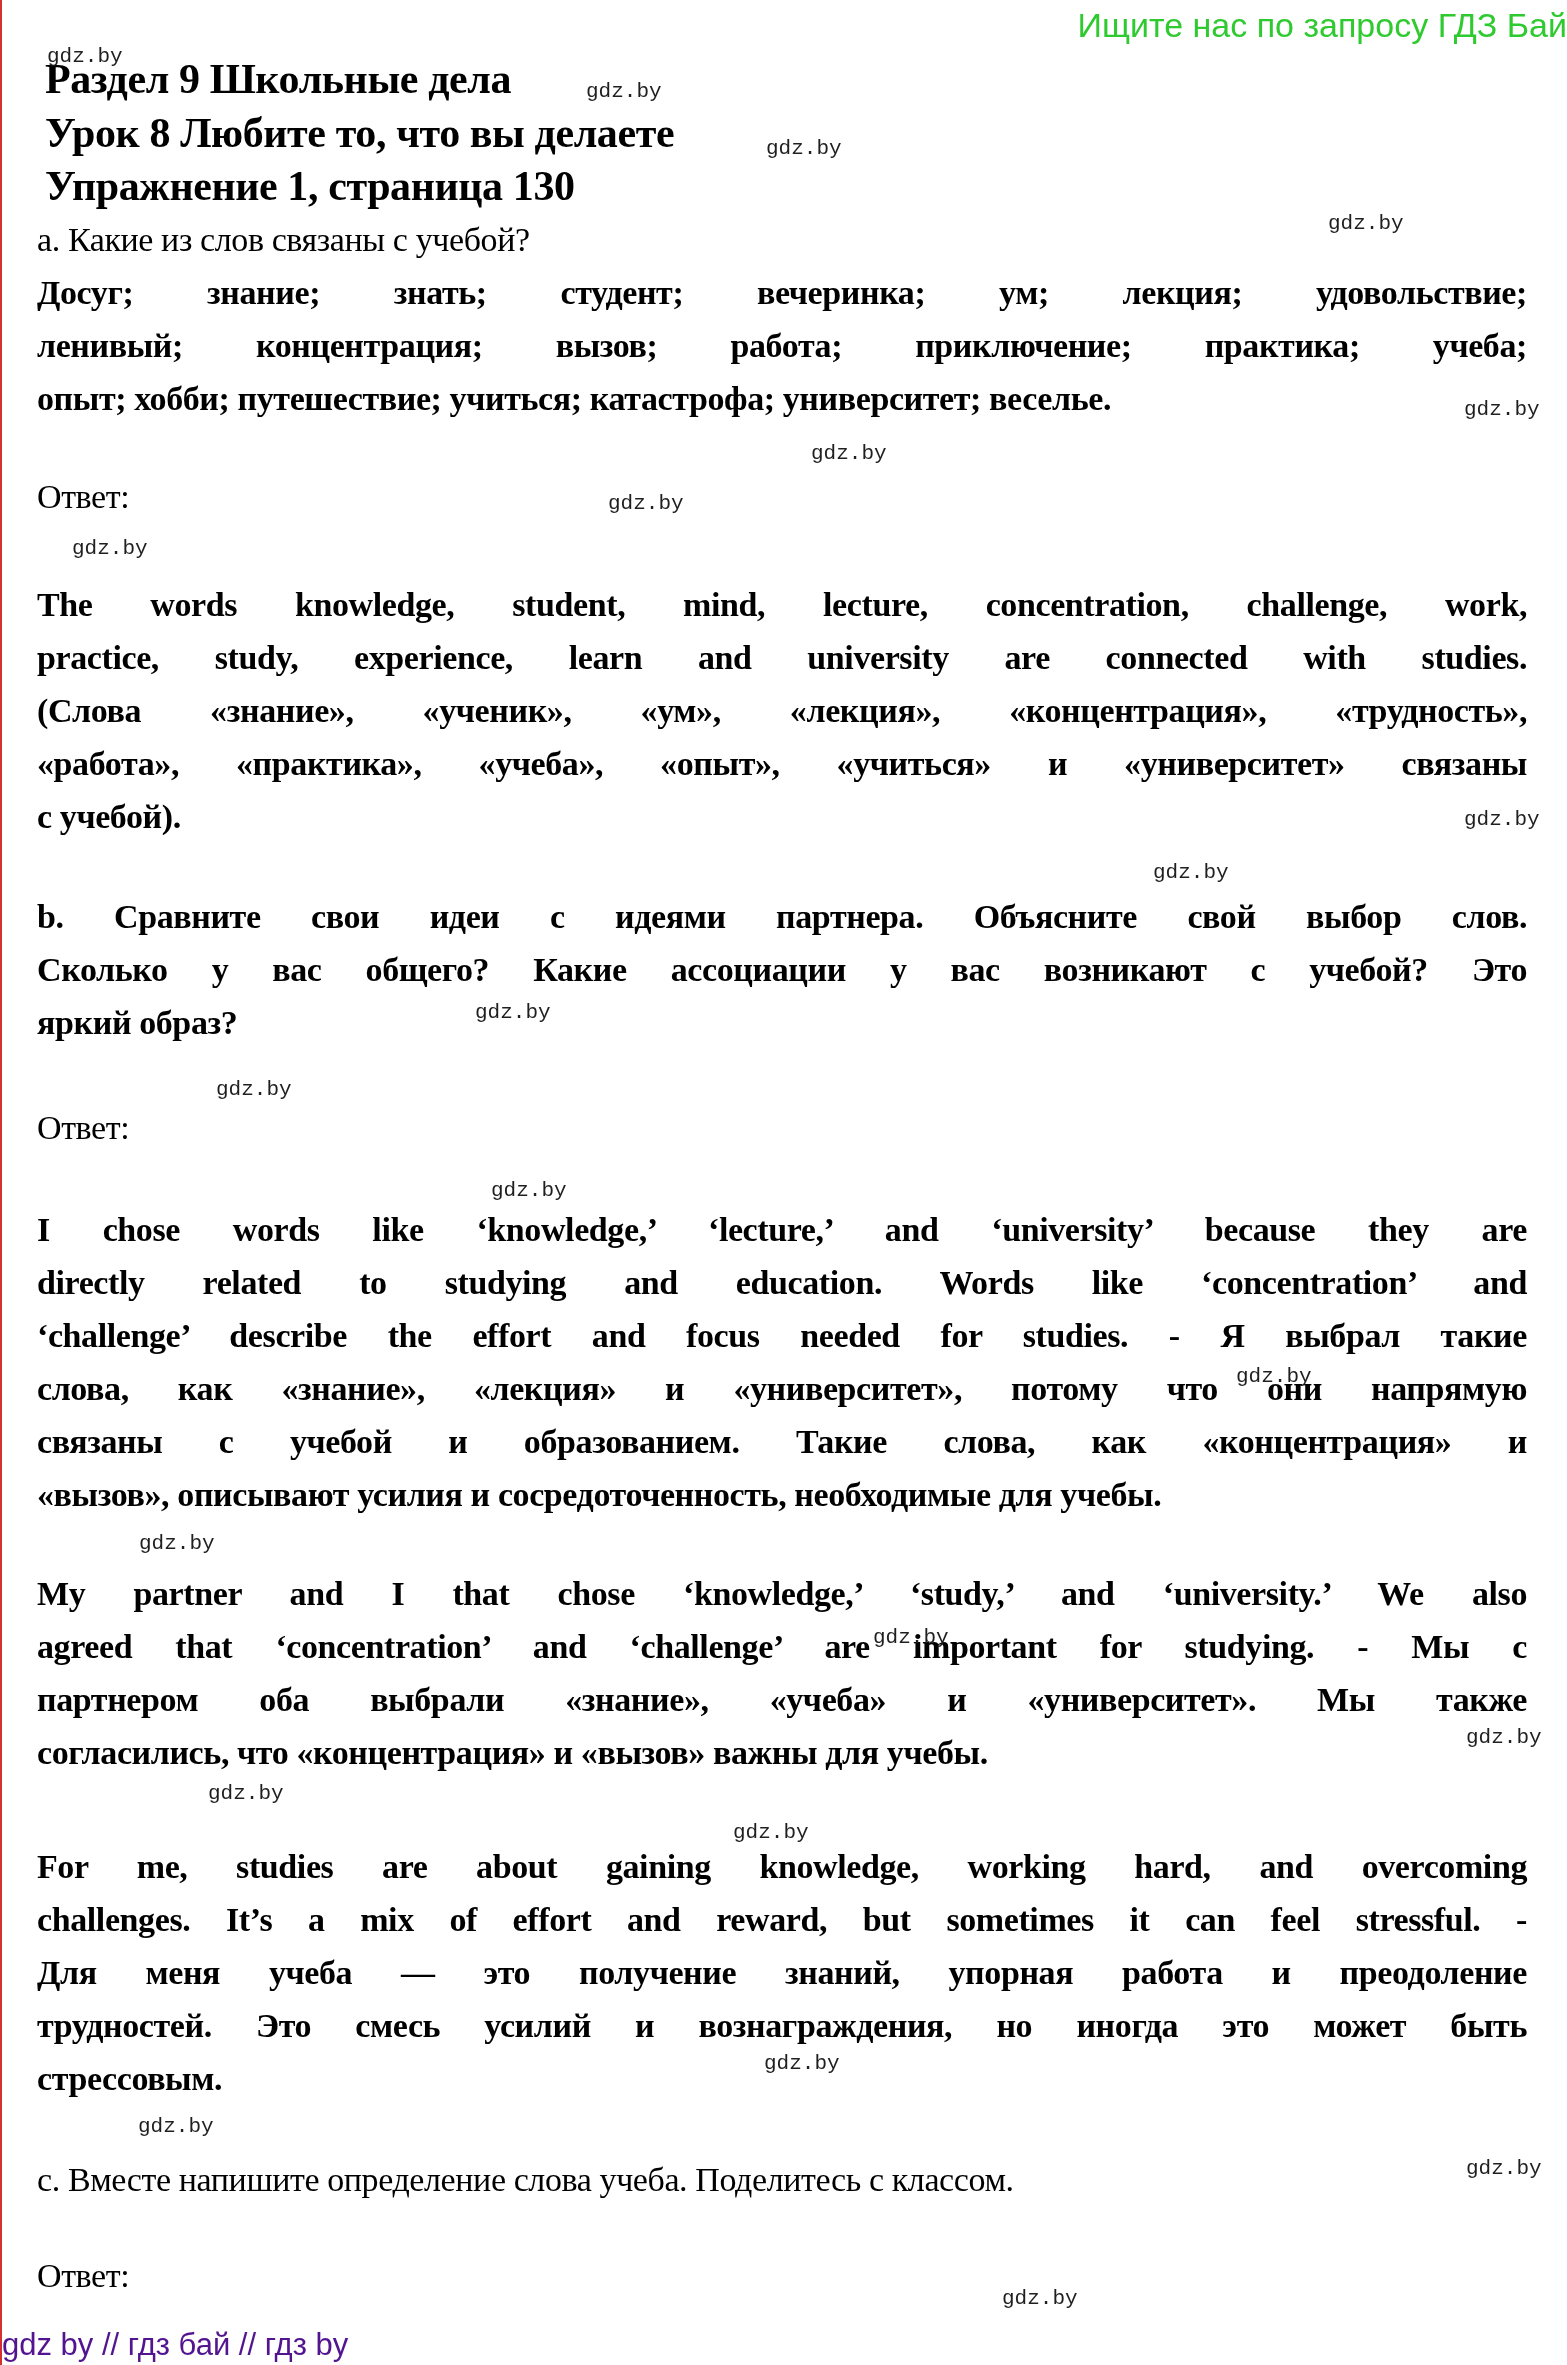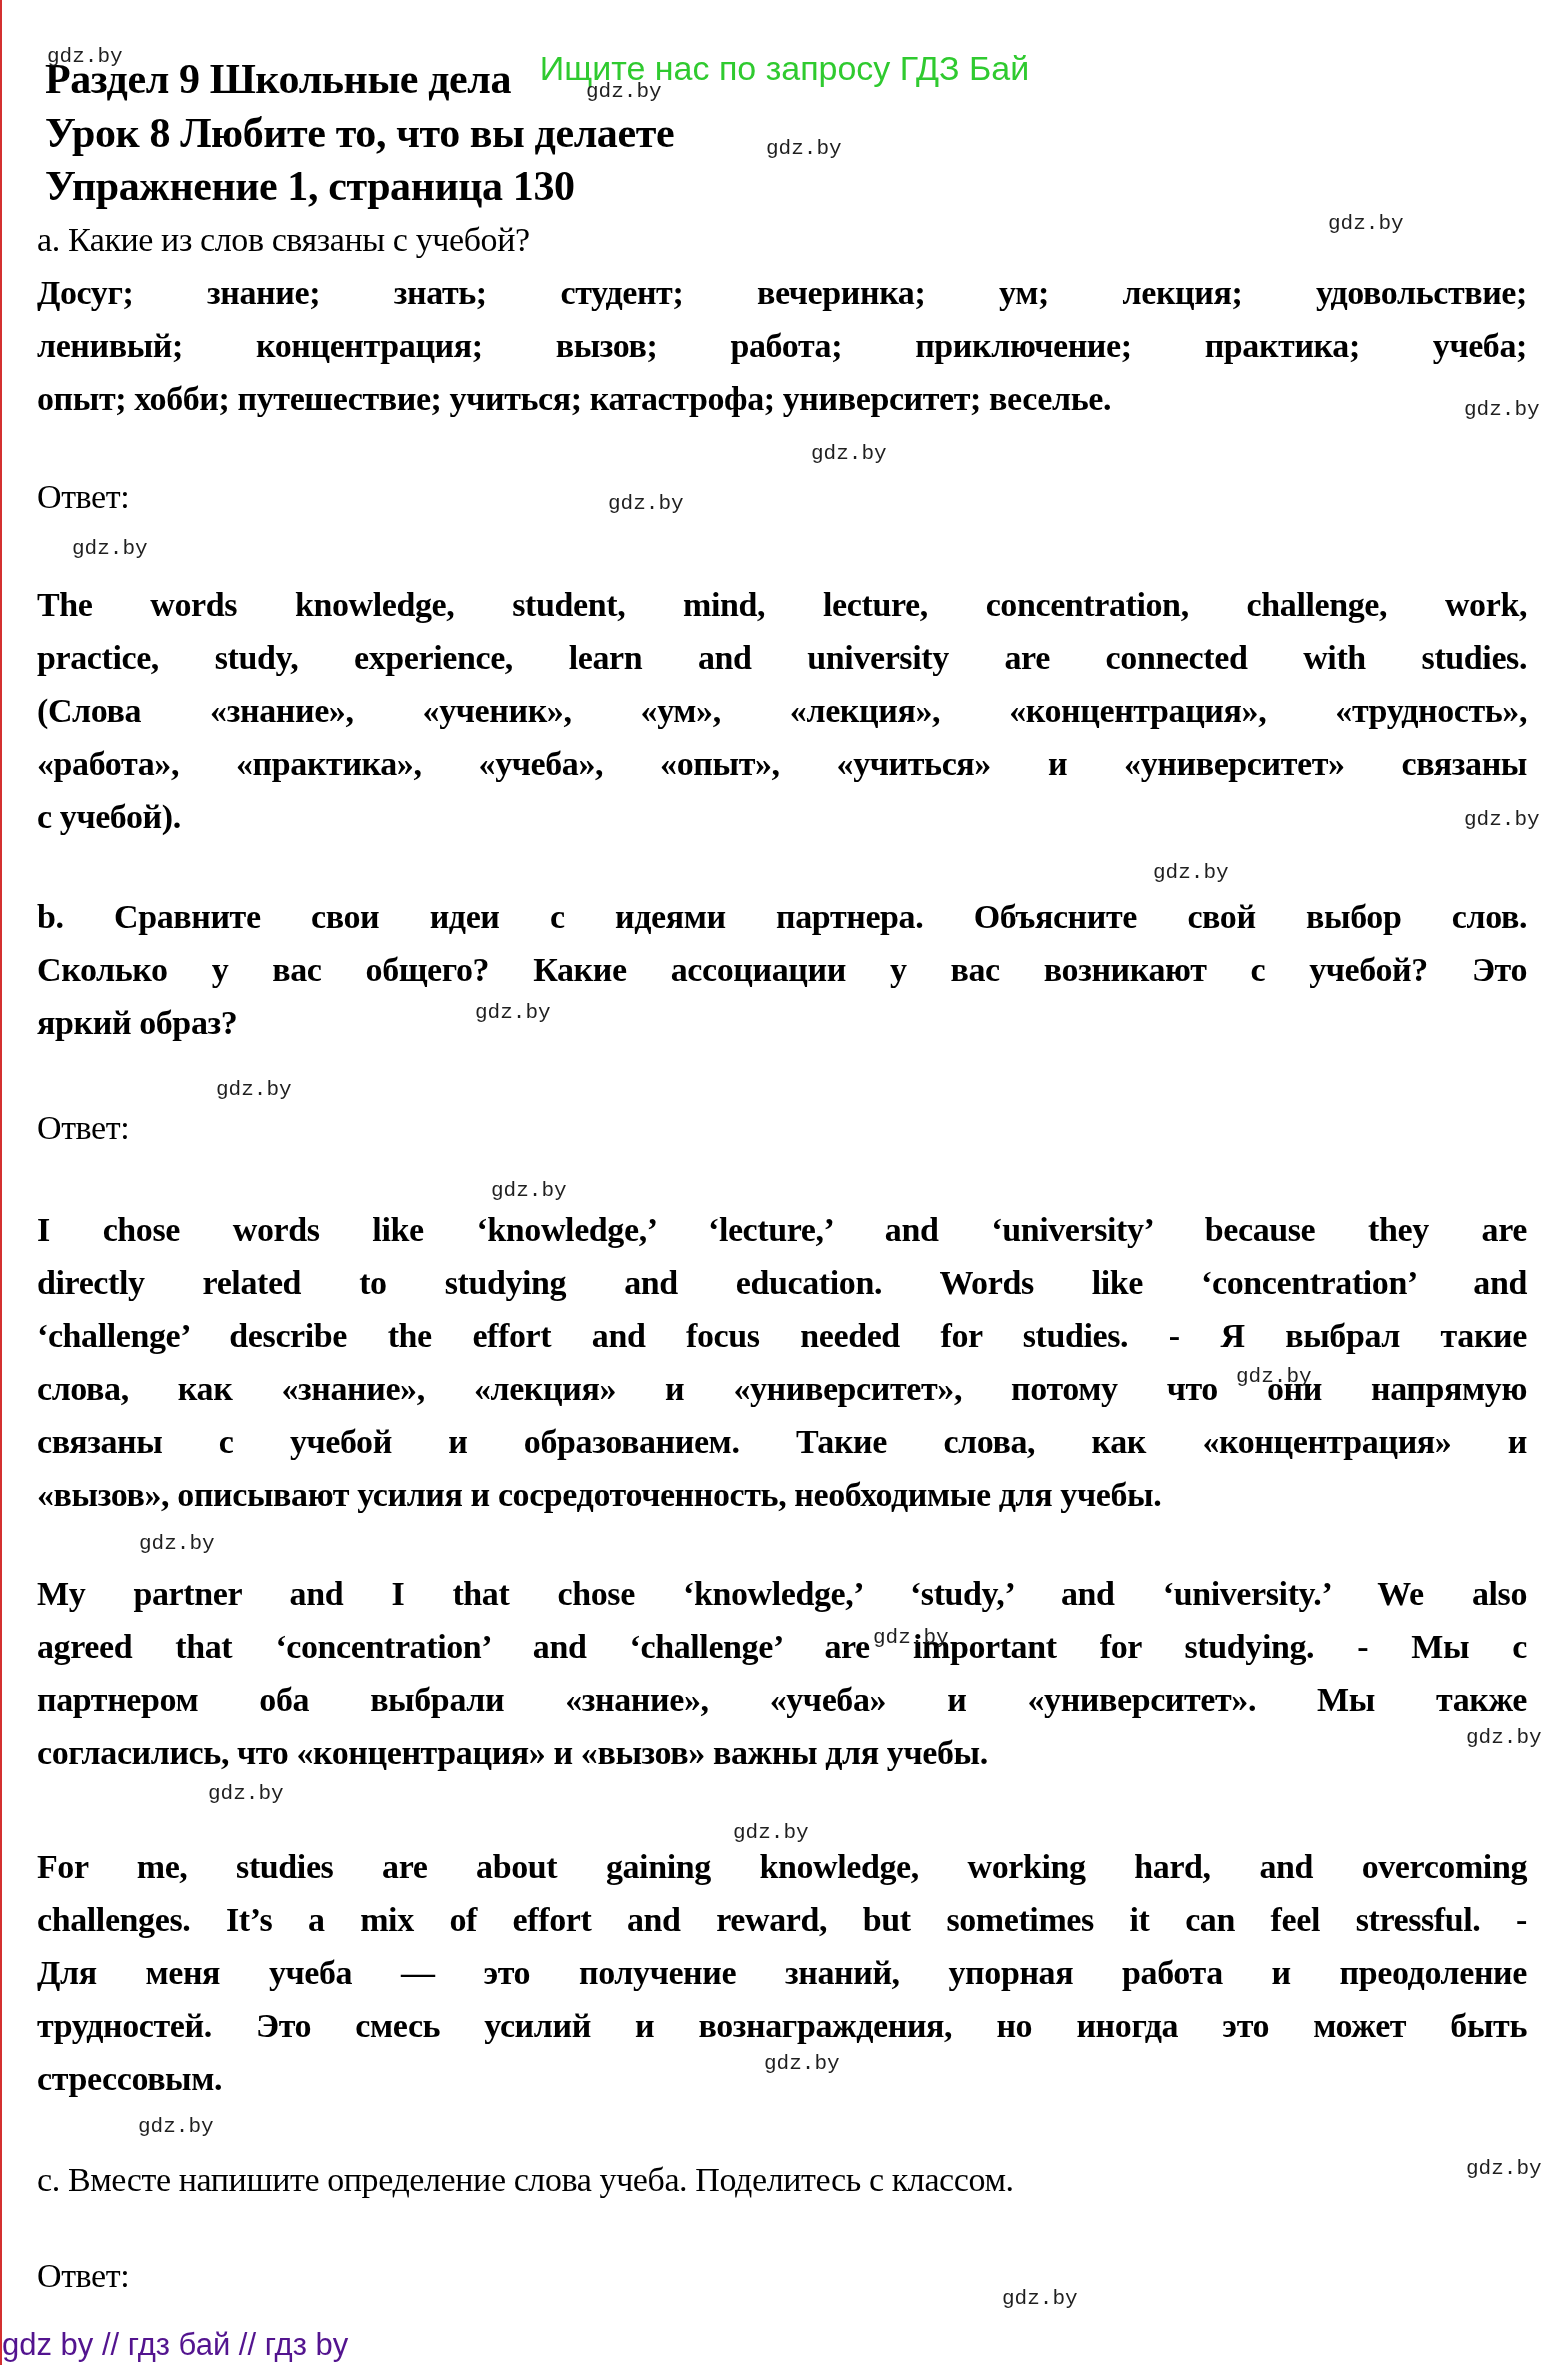--- a/index.html
+++ b/index.html
@@ -8,23 +8,23 @@
     width:1567px; height:2366px;
     background:#ffffff;
     overflow:hidden;
     color:#000;
     font-family:"Liberation Serif","DejaVu Serif",serif;
     border-left:2.3px solid #d43030;
     box-sizing:border-box;
   }
   .banner {
     position:absolute; top:6.2px; left:0; width:100%;
-    text-align:center;
+    text-align:right;
     font-family:"Liberation Sans","DejaVu Sans",sans-serif;
-    font-size:34px; color:#2fca2f;margin-top:43px;
+    font-size:34px; color:#2fca2f;
   }
   .h {
     position:absolute; left:35px; width:1490px;
     font-weight:bold; font-size:42px; line-height:48px;
     letter-spacing:-0.4px;
     margin-left:8px;
   }
   .h1 { top:55px; }
   .h2 { top:109px; }
   .h3 { top:162px; }

